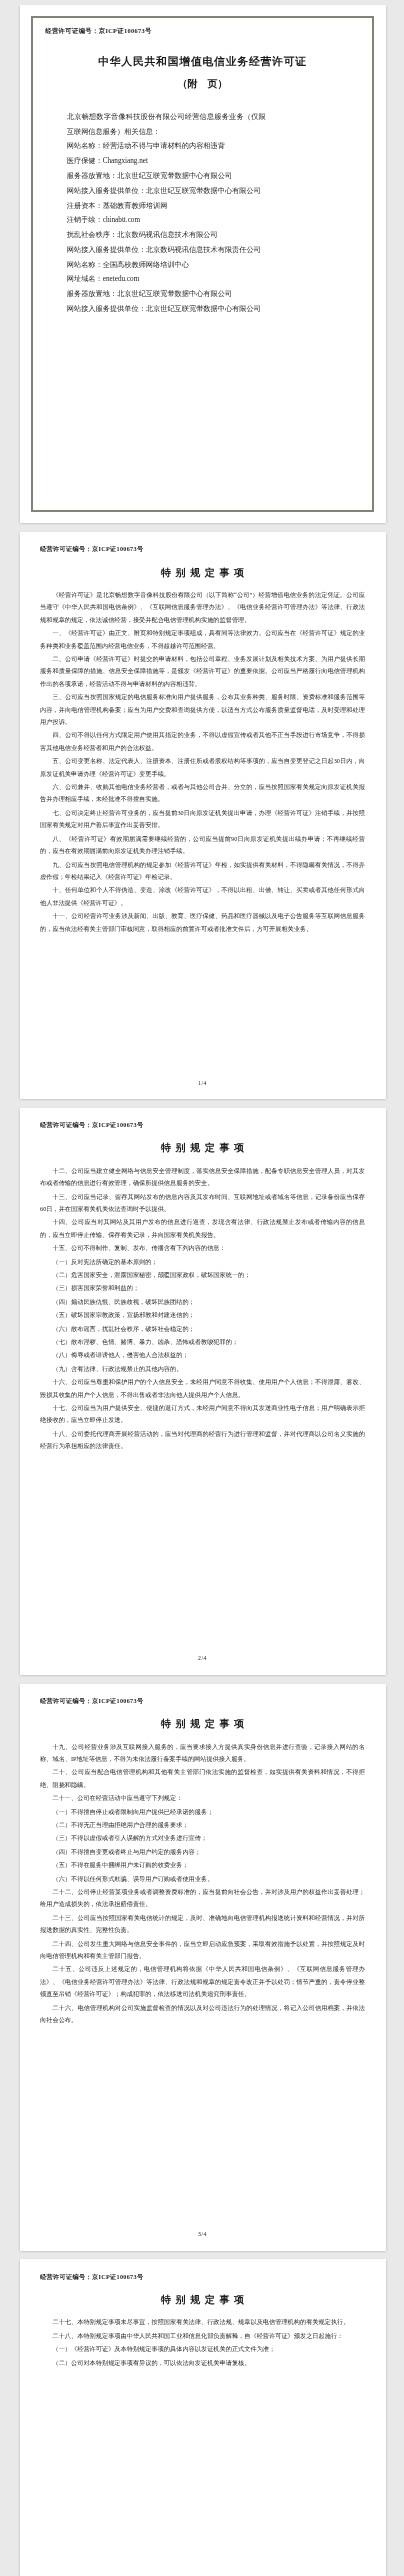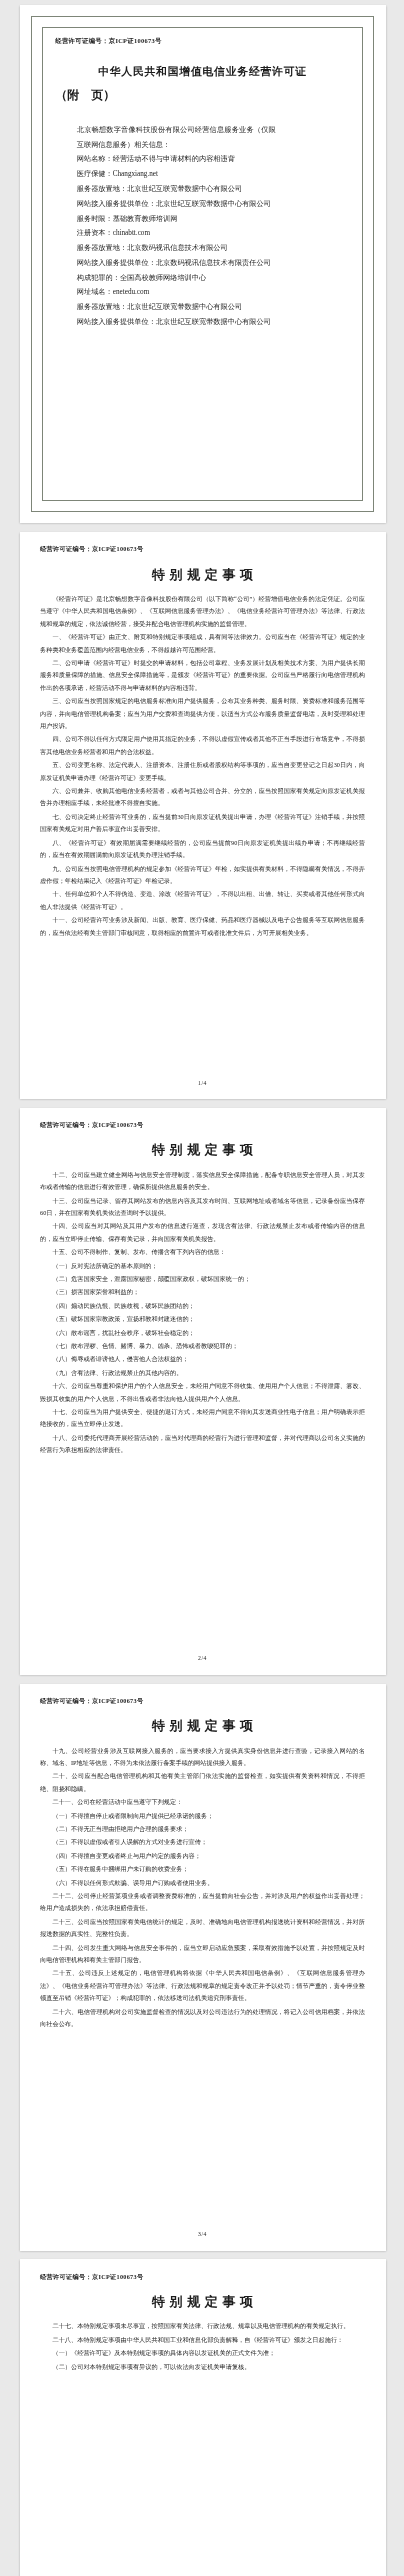--- a/index.html
+++ b/index.html
@@ -18,36 +18,36 @@
   .stage{padding:5.2px 0 30px;}
   .page{
     width:366px;
     margin:0 auto 8.8px;
     background:var(--page-bg);
     box-shadow:0 0.5px 2.1px rgba(0,0,0,.28);
     position:relative;
   }
   
   .cert-page{height:518px;padding:11.3px;}
-  .cert-frame{height:100%;border:0.5px solid var(--frame);padding:10px;}
+  .cert-frame{height:100%;border:0.5px solid var(--frame);padding:0;}
   .cert-frame-inner{height:100%;border:1.5px solid var(--frame);padding:8.2px 12.4px;}
   .cert-lic{font-size:6.4px;font-weight:bold;letter-spacing:0.3px;}
   .cert-title{
     font-size:10.8px;font-weight:bold;text-align:center;
     margin-top:19.6px;letter-spacing:0.8px;
   }
-  .cert-subtitle{font-size:12px;font-weight:bold;margin-top:8.2px;}
+  .cert-subtitle{font-size:10px;font-weight:bold;text-align:center;margin-top:8.2px;}
   .cert-body{margin:18.5px 0 0 21.6px;width:199px;font-size:7.2px;line-height:2.05;}
   .cert-intro{text-align:justify;}
   .cert-entry{text-align:justify;}
   
   .prov-page{height:567px;padding:13.4px 20.6px 28px;}
   .prov-lic{font-size:6.2px;font-weight:bold;letter-spacing:0.3px;}
   .prov-title{
-    font-size:13px;font-weight:bold;text-align:center;
+    font-size:10px;font-weight:bold;text-align:center;
     letter-spacing:4.6px;text-indent:4.6px;margin:11.3px 0 9.3px;
   }
   .prov-body{font-size:6.2px;line-height:2.0;text-align:justify;}
   .prov-par{text-indent:2em;margin-bottom:1px;}
   .prov-par.sub{text-indent:2em;}
   .prov-footer{
     position:absolute;bottom:13.4px;left:0;right:0;
     text-align:center;font-size:5.7px;letter-spacing:0.5px;
   }
 </style>
@@ -64,25 +64,25 @@
         </div>
         <h1 class="cert-title">中华人民共和国增值电信业务经营许可证</h1>
         <div class="cert-subtitle">（附　页）</div>
         <div class="cert-body">
           <p class="cert-intro">北京畅想数字音像科技股份有限公司经营信息服务业务（仅限互联网信息服务）相关信息：</p>
           <div id="cert-entries">
               <p class="cert-entry">网站名称：经营活动不得与申请材料的内容相违背</p>
               <p class="cert-entry">医疗保健：Changxiang.net</p>
               <p class="cert-entry">服务器放置地：北京世纪互联宽带数据中心有限公司</p>
               <p class="cert-entry">网站接入服务提供单位：北京世纪互联宽带数据中心有限公司</p>
-              <p class="cert-entry">服务时限：基础教育教师培训网</p>
-              <p class="cert-entry">注册资本：chinabtt.com</p>
-              <p class="cert-entry">服务器放置地：北京数码视讯信息技术有限公司</p>
+              <p class="cert-entry">注册资本：基础教育教师培训网</p>
+              <p class="cert-entry">注销手续：chinabtt.com</p>
+              <p class="cert-entry">扰乱社会秩序：北京数码视讯信息技术有限公司</p>
               <p class="cert-entry">网站接入服务提供单位：北京数码视讯信息技术有限责任公司</p>
-              <p class="cert-entry">构成犯罪的：全国高校教师网络培训中心</p>
+              <p class="cert-entry">网站名称：全国高校教师网络培训中心</p>
               <p class="cert-entry">网址域名：enetedu.com</p>
               <p class="cert-entry">服务器放置地：北京世纪互联宽带数据中心有限公司</p>
               <p class="cert-entry">网站接入服务提供单位：北京世纪互联宽带数据中心有限公司</p>
             </div>
         </div>
       </div>
     </div>
   </section>
 
   <div id="provision-pages">

